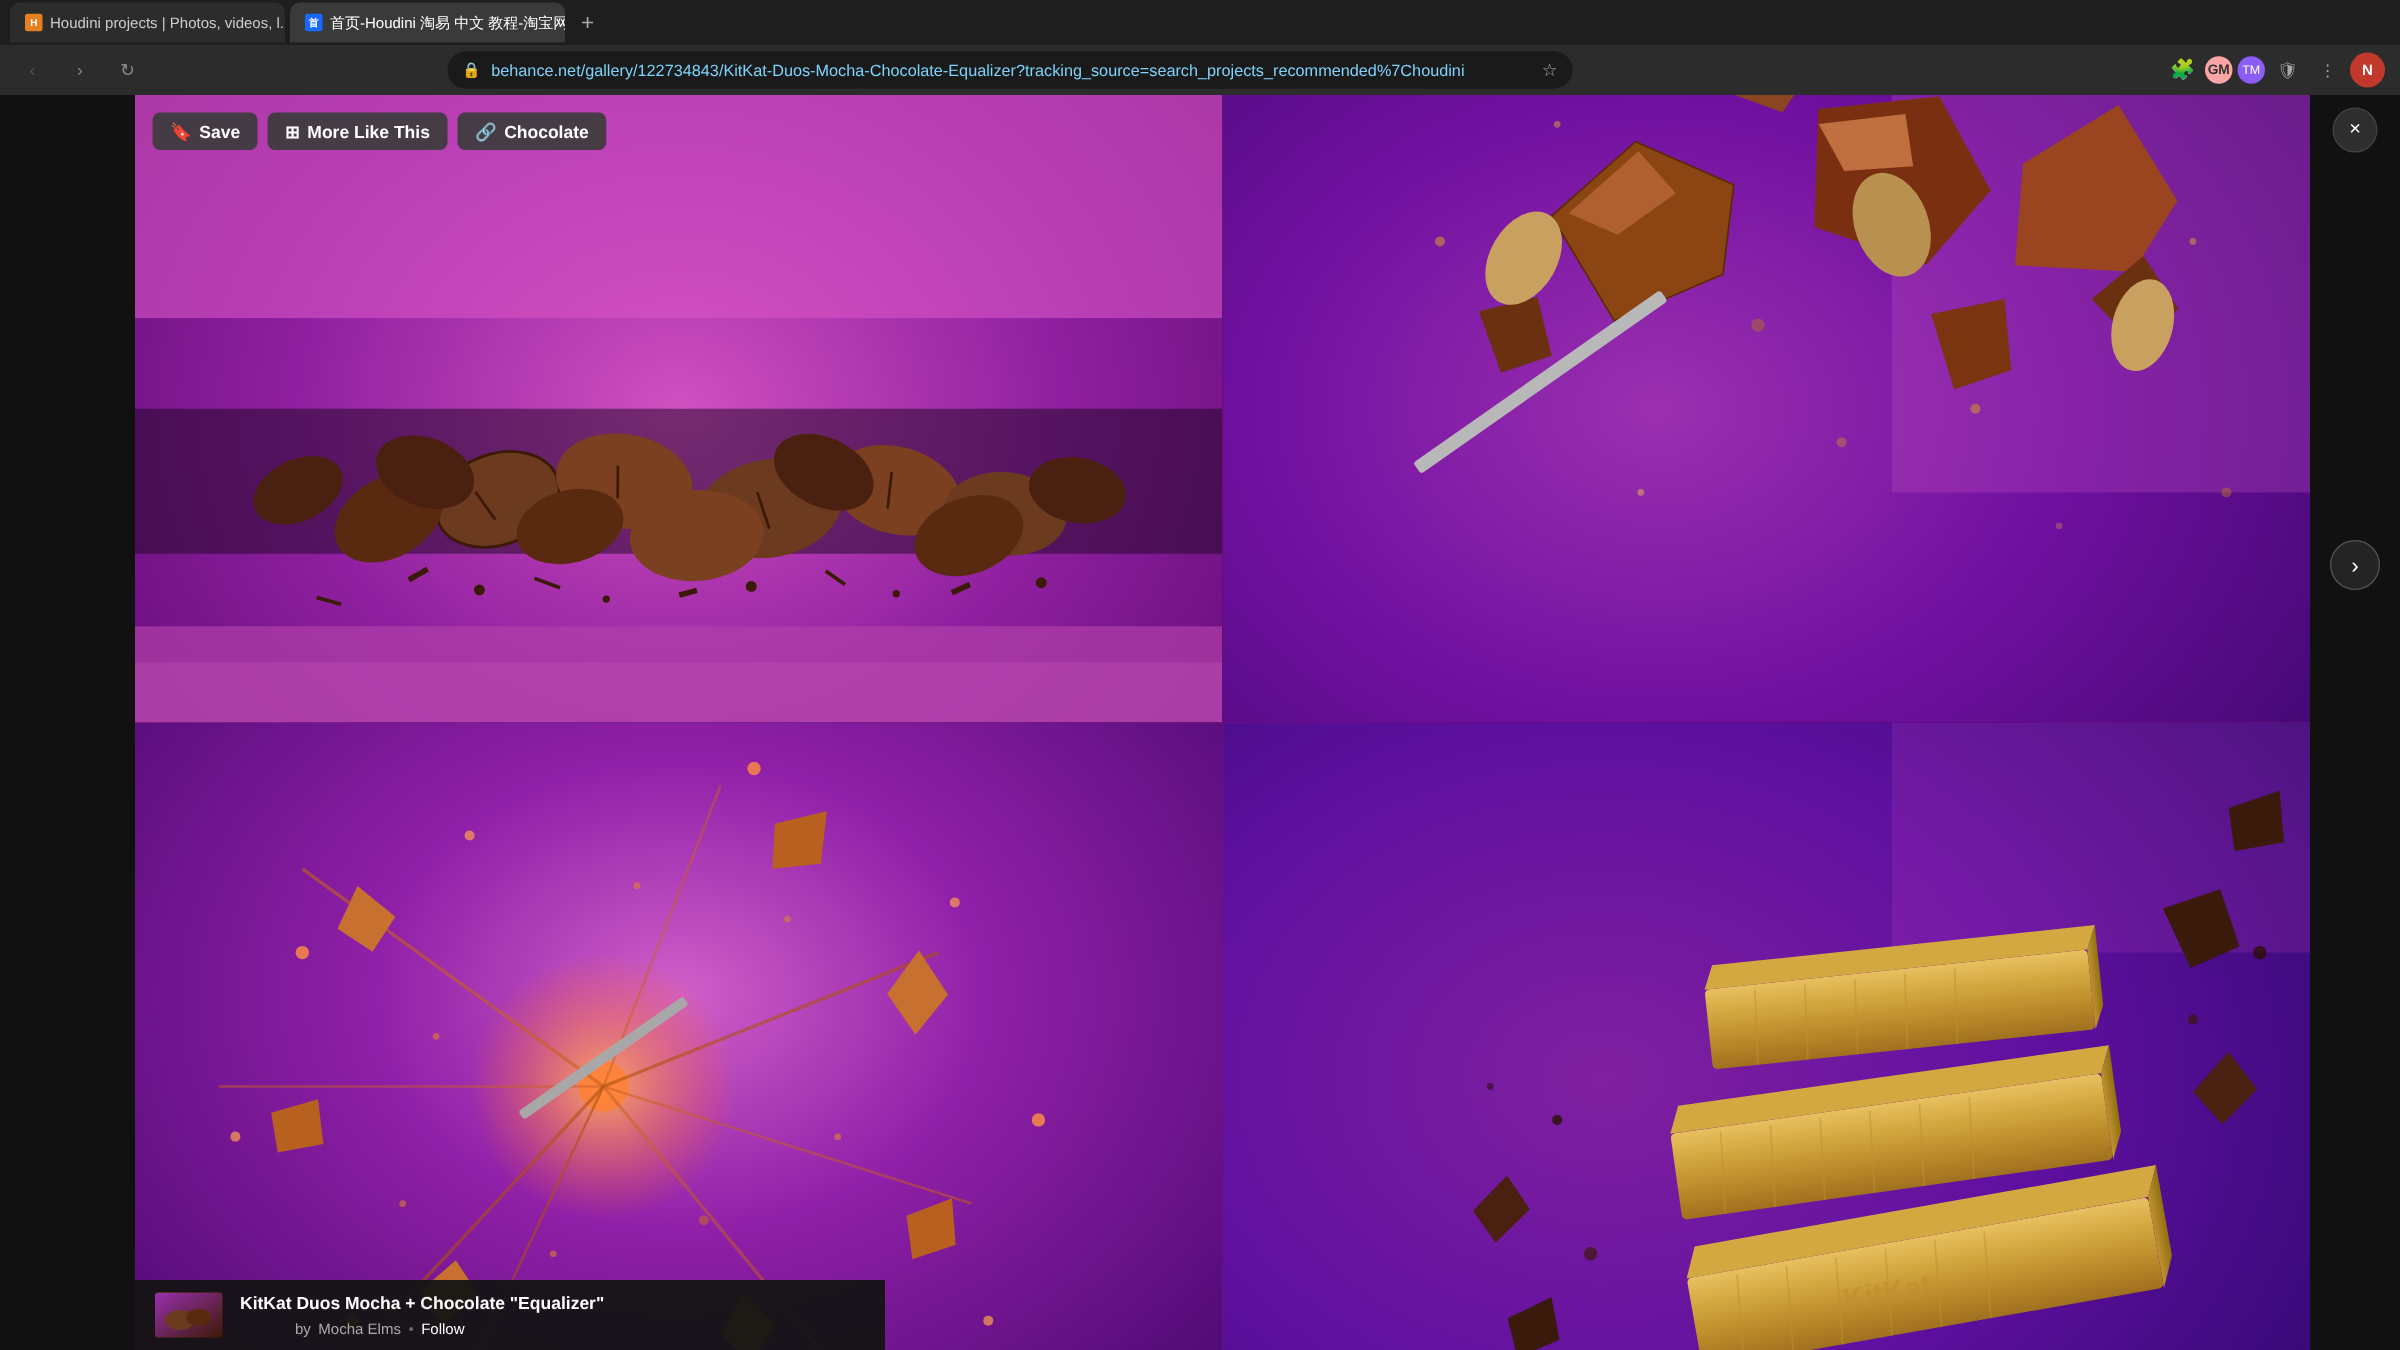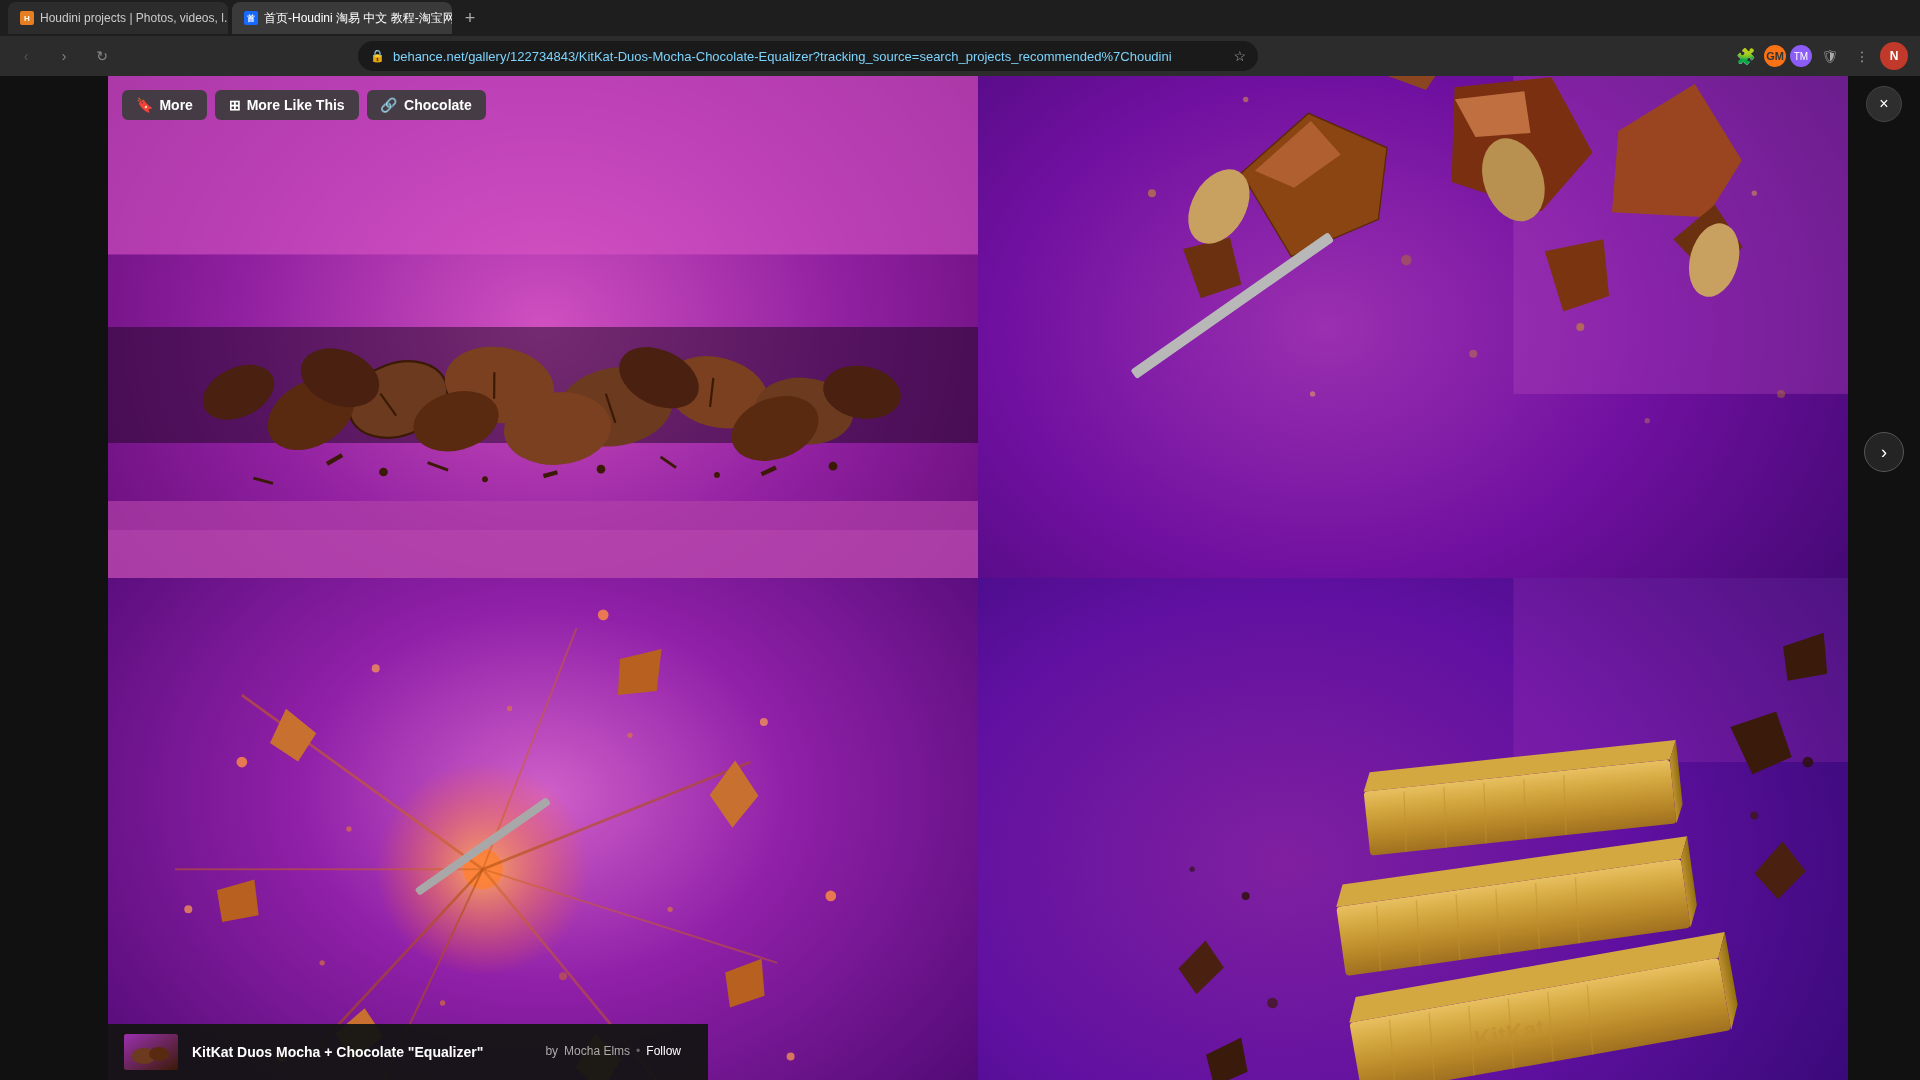--- a/index.html
+++ b/index.html
@@ -286,21 +286,22 @@
       background: linear-gradient(135deg, #8b4513 0%, #6b2d0a 50%, #4a1a00 100%);
       flex-shrink: 0;
       display: flex;
       align-items: center;
       justify-content: center;
       overflow: hidden;
     }
 
     .project-info {
       display: flex;
-      gap: 18px;
+      flex-direction: column;
+      gap: 6px;
     }
 
     .project-title {
       font-size: 14px;
       font-weight: 600;
       color: #fff;
     }
 
     .project-author {
       font-size: 12px;
@@ -387,39 +388,39 @@
     <div class="nav-btn">↻</div>
 
     <div class="url-bar">
       <span class="url-lock-icon">🔒</span>
       <span class="url-text">behance.net/gallery/122734843/KitKat-Duos-Mocha-Chocolate-Equalizer?tracking_source=search_projects_recommended%7Choudini</span>
       <span style="margin-left:auto; color:#aaa; font-size:14px;">☆</span>
     </div>
 
     <div class="browser-icons">
       <div class="browser-icon-btn" style="font-size:16px;">🧩</div>
-      <div class="browser-icon-btn" style="background:#f97316; border-radius:50%; width:22px;height:22px;font-size:11px;display:flex;align-items:center;justify-content:center;font-weight:bold;color:#333;">GM</div>
+      <div class="browser-icon-btn" style="background:#fca5a5; border-radius:50%; width:22px;height:22px;font-size:11px;display:flex;align-items:center;justify-content:center;font-weight:bold;color:#333;">GM</div>
       <div class="browser-icon-btn" style="background:#8b5cf6; border-radius:50%; width:22px;height:22px;font-size:10px;display:flex;align-items:center;justify-content:center;color:#fff;">TM</div>
       <div class="browser-icon-btn">🛡</div>
       <div class="browser-icon-btn">⋮</div>
       <div class="profile-btn">N</div>
     </div>
   </div>
 </div>
 
 <div class="content-area">
 
   <div class="left-sidebar"></div>
 
   <div class="gallery-container">
 
     <div class="toolbar-overlay">
       <button class="toolbar-btn btn-save">
         <span>🔖</span>
-        <span>More</span>
+        <span>Save</span>
       </button>
       <button class="toolbar-btn btn-more">
         <span>⊞</span>
         <span>More Like This</span>
       </button>
       <button class="toolbar-btn btn-permalink">
         <span>🔗</span>
         <span>Chocolate</span>
       </button>
     </div>

